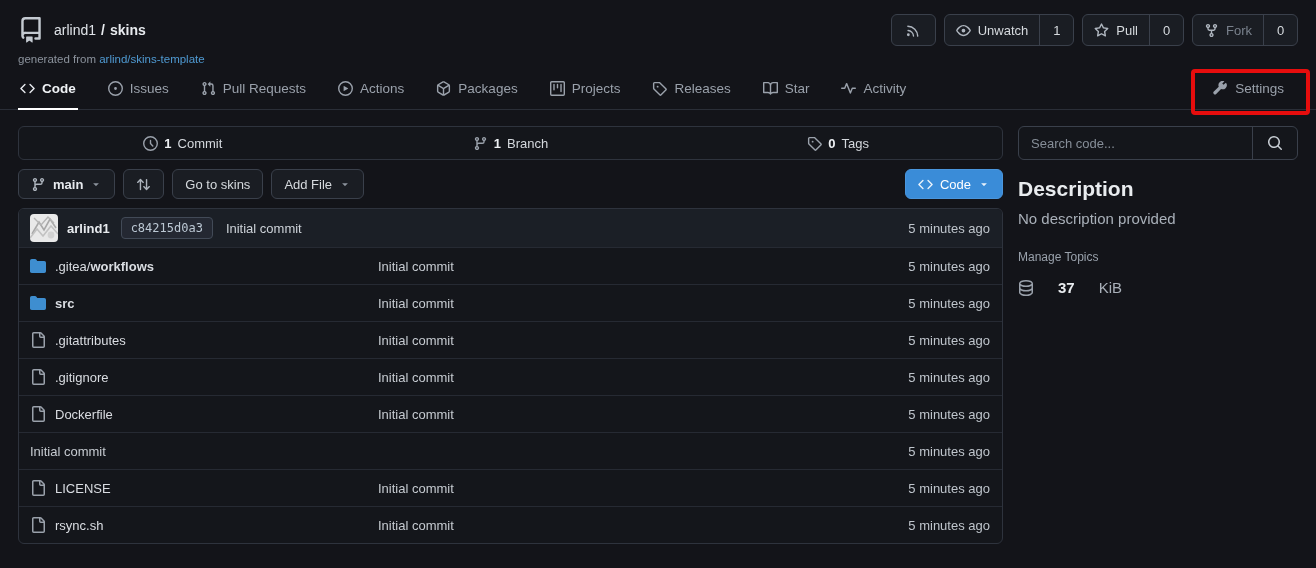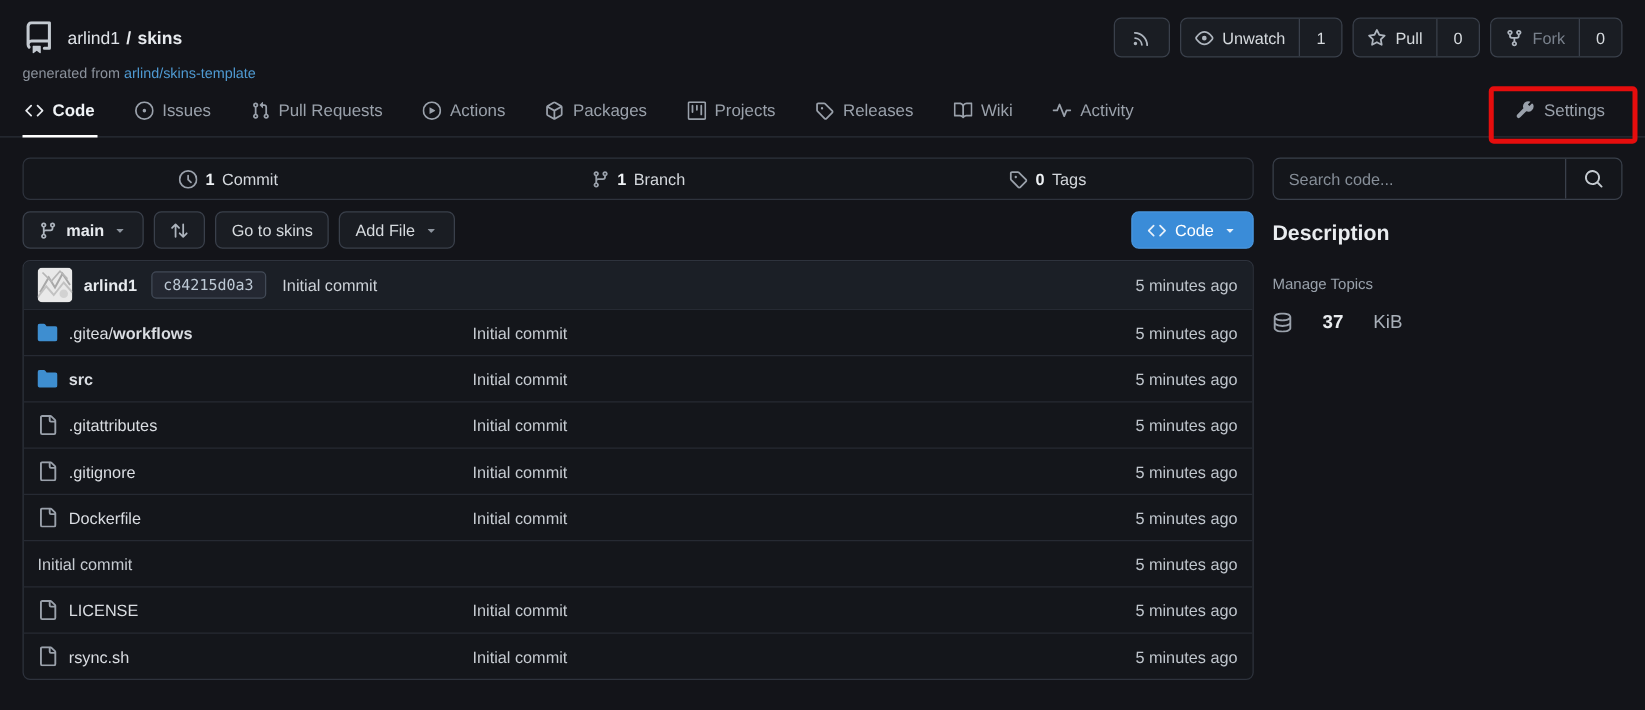--- a/index.html
+++ b/index.html
@@ -122,21 +122,21 @@
   .search-box input {
     flex:1; background:transparent; border:none; outline:none;
     color:#d6dade; font-size:13px; padding:0 12px;
     font-family:"Liberation Sans","DejaVu Sans",sans-serif;
   }
   .search-box input::placeholder { color:#868e98; }
   .search-btn {
     width:45px; border-left:1px solid #3a404b; display:flex; align-items:center;
     justify-content:center; color:#c6ccd2; cursor:pointer; background:transparent;
   }
-  .sidebar-desc-title { margin-top:17px; font-size:17px; font-weight:700; color:#e9ecef; }
+  .sidebar-desc-title { margin-top:17px; font-size:21px; font-weight:700; color:#e9ecef; }
   .sidebar-desc-text { margin-top:9px; font-size:15px; color:#a9b0b9; }
   .manage-topics { display:inline-block; margin-top:23px; font-size:12px; color:#99a1ab; text-decoration:none; cursor:pointer; }
   .repo-size { margin-top:15px; display:flex; align-items:center; gap:24px; font-size:15px; }
   .repo-size .icon { color:#9aa1ab; }
   .repo-size b { color:#e9ecef; font-weight:700; }
   .repo-size .unit { color:#a9b0b9; }
 </style>
 </head>
 <body>
 
@@ -252,21 +252,21 @@
             <path d="M1 7.775V2.75C1 1.784 1.784 1 2.75 1h5.025c.464 0 .91.184 1.238.513l6.25 6.25a1.75 1.75 0 0 1 0 2.474l-5.026 5.026a1.75 1.75 0 0 1-2.474 0l-6.25-6.25A1.752 1.752 0 0 1 1 7.775Zm1.5 0c0 .066.026.13.073.177l6.25 6.25a.25.25 0 0 0 .354 0l5.025-5.025a.25.25 0 0 0 0-.354l-6.25-6.25a.25.25 0 0 0-.177-.073H2.75a.25.25 0 0 0-.25.25ZM6 5a1 1 0 1 1 0 2 1 1 0 0 1 0-2Z"></path>
           </svg>
         </span>
         <span>Releases</span>
       </a><a class="tab">
         <span class="icon" style="width: 15px; height: 15px;">
           <svg viewBox="0 0 16 16" width="100%" height="100%" fill="currentColor">
             <path d="M0 1.75A.75.75 0 0 1 .75 1h4.253c1.227 0 2.317.59 3 1.501A3.743 3.743 0 0 1 11.006 1h4.245a.75.75 0 0 1 .75.75v10.5a.75.75 0 0 1-.75.75h-4.507a2.25 2.25 0 0 0-1.591.659l-.622.621a.75.75 0 0 1-1.06 0l-.622-.621A2.25 2.25 0 0 0 5.258 13H.75a.75.75 0 0 1-.75-.75Zm7.251 10.324.004-5.073-.002-2.253A2.25 2.25 0 0 0 5.003 2.5H1.5v9h3.757a3.75 3.75 0 0 1 1.994.574ZM8.755 4.75l-.004 7.322a3.752 3.752 0 0 1 1.992-.572H14.5v-9h-3.495a2.25 2.25 0 0 0-2.25 2.25Z"></path>
           </svg>
         </span>
-        <span>Wiki</span>
+        <span>Star</span>
       </a><a class="tab">
         <span class="icon" style="width: 15px; height: 15px;">
           <svg viewBox="0 0 16 16" width="100%" height="100%" fill="currentColor">
             <path d="M6 2c.306 0 .582.187.696.471L10 10.731l1.304-3.26A.751.751 0 0 1 12 7h3.25a.75.75 0 0 1 0 1.5h-2.742l-1.812 4.528a.751.751 0 0 1-1.392 0L6 4.77 4.696 8.03A.75.75 0 0 1 4 8.5H.75a.75.75 0 0 1 0-1.5h2.742l1.812-4.529A.751.751 0 0 1 6 2Z"></path>
           </svg>
         </span>
         <span>Activity</span>
       </a></span>
   <a class="tab tab-settings">
     <span class="icon" style="width:15px;height:15px;">
@@ -482,20 +482,21 @@
       <input type="text" placeholder="Search code..." style="">
       <span class="search-btn">
         <span class="icon" style="width:16px;height:16px;">
             <svg viewBox="0 0 16 16" width="100%" height="100%" fill="currentColor">
               <path d="M10.68 11.74a6 6 0 1 1 1.06-1.06l3.04 3.04a.749.749 0 0 1-.326 1.275.749.749 0 0 1-.734-.215ZM11.5 7a4.5 4.5 0 1 0-9 0 4.5 4.5 0 0 0 9 0Z"></path>
             </svg>
           </span>
       </span>
     </div>
     <div class="sidebar-desc-title">Description</div>
+    <div class="sidebar-desc-text">No description provided</div>
     <a class="manage-topics">Manage Topics</a>
     <div class="repo-size">
       <span class="icon" style="width:16px;height:16px;">
           <svg viewBox="0 0 16 16" width="100%" height="100%" fill="currentColor">
             <path d="M1 3.5c0-.626.292-1.165.7-1.59.406-.422.956-.767 1.579-1.041C4.525.32 6.195 0 8 0c1.805 0 3.475.32 4.722.869.622.274 1.172.62 1.578 1.04.408.426.7.965.7 1.591v9c0 .626-.292 1.165-.7 1.59-.406.422-.956.767-1.579 1.041C11.476 15.68 9.806 16 8 16c-1.805 0-3.475-.32-4.721-.869-.623-.274-1.173-.62-1.579-1.04-.408-.426-.7-.965-.7-1.591Zm1.5 0c0 .133.058.318.282.551.227.237.591.483 1.101.707C4.898 5.205 6.353 5.5 8 5.5c1.646 0 3.101-.295 4.118-.742.508-.224.873-.471 1.1-.708.224-.232.282-.417.282-.55 0-.133-.058-.318-.282-.551-.227-.237-.591-.483-1.101-.707C11.102 1.795 9.647 1.5 8 1.5c-1.646 0-3.101.295-4.118.742-.508.224-.873.471-1.1.708-.224.232-.282.417-.282.55Zm0 4.5c0 .133.058.318.282.551.227.237.591.483 1.101.707C4.898 9.705 6.353 10 8 10c1.646 0 3.101-.295 4.118-.742.508-.224.873-.471 1.1-.708.224-.232.282-.417.282-.55V5.724c-.241.15-.503.286-.778.407C11.475 6.68 9.805 7 8 7c-1.805 0-3.475-.32-4.721-.869a6.15 6.15 0 0 1-.779-.407Zm0 2.225V12.5c0 .133.058.318.282.55.227.237.592.484 1.1.708 1.016.447 2.471.742 4.118.742 1.647 0 3.102-.295 4.117-.742.51-.224.874-.47 1.101-.707.224-.233.282-.418.282-.551v-2.275c-.241.15-.503.285-.778.406-1.247.549-2.917.869-4.722.869-1.805 0-3.475-.32-4.721-.869a6.327 6.327 0 0 1-.779-.406Z"></path>
           </svg>
         </span>
       <b>37</b>
       <span class="unit">KiB</span>
     </div>

